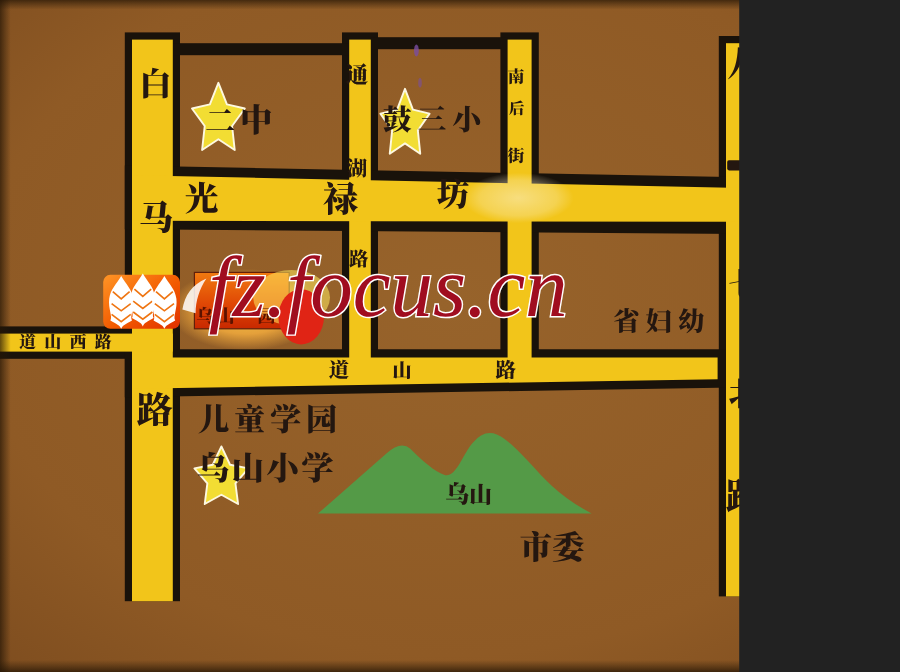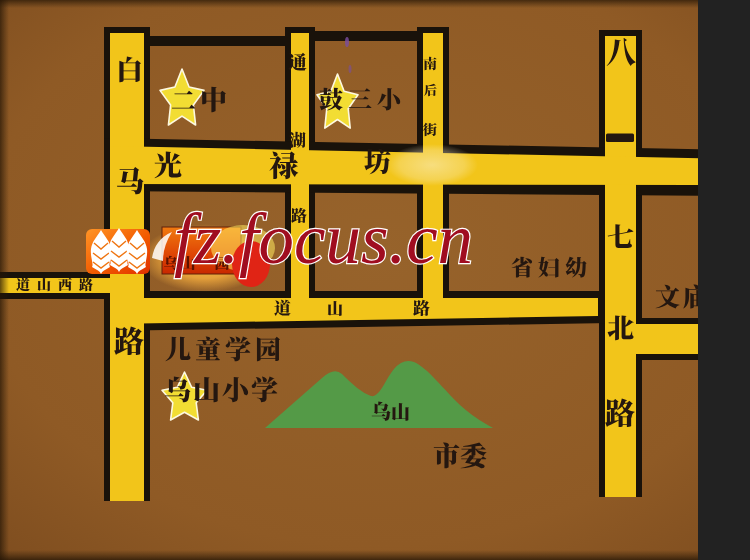--- a/index.html
+++ b/index.html
@@ -1,14 +1,14 @@
 <!DOCTYPE html>
 <html><head><meta charset="utf-8"><style>
 html,body{margin:0;padding:0;background:#222;}
-#map{position:relative;width:698px;height:560px;overflow:hidden;}
+#map{position:relative;width:616px;height:560px;overflow:hidden;}
 #map svg{filter:blur(0.45px);}
 </style></head><body>
 <div id="map">
 <svg width="750" height="560" viewBox="0 0 750 560">
 <defs>
 <path id="g0" d="M722 611V341H280V611ZM404 861C399 798 387 704 374 639H291L125 703V-90H150C216 -90 280 -53 280 -35V9H722V-84H747C806 -84 877 -45 878 -33V582C903 587 916 598 924 607L783 720L710 639H409C471 686 531 749 574 791C597 791 608 799 612 812ZM280 37V313H722V37Z"></path>
 <path id="g1" d="M614 297 539 201H36L44 173H722C736 173 748 178 751 189C699 233 614 297 614 297ZM438 690 254 725C250 659 224 487 203 395C191 387 181 378 173 370L307 299L355 362H790C781 186 767 75 740 54C731 47 723 45 706 45C682 45 599 49 542 53V43C597 32 640 15 662 -8C684 -28 689 -57 689 -97C771 -98 814 -88 852 -59C909 -16 929 98 941 336C963 339 975 346 983 355L857 463L780 390H754C768 496 783 655 789 744C810 748 823 757 829 765L684 871L626 797H126L135 769H636C630 666 618 512 601 390H354C369 469 389 595 399 665C425 666 435 678 438 690Z"></path>
 <path id="g2" d="M66 779V470H88C151 470 189 496 189 504V511H196V88L165 82V395C179 397 184 404 185 412L62 423V63L8 54L66 -90C78 -87 89 -76 94 -63C258 14 374 77 453 124V-95H478C547 -95 588 -74 588 -65V-18H729V-91H755C829 -91 872 -69 872 -63V222C895 226 904 232 911 241L852 286L895 268C904 336 930 378 987 400L989 411C904 426 829 448 765 478C816 533 857 595 887 662C911 665 921 668 928 679L811 782L740 713H661C673 734 684 756 694 779C718 778 730 787 735 800L560 856C533 706 470 564 399 474L409 466C469 497 522 536 569 586C586 547 605 510 627 476C582 420 528 370 466 328C468 328 468 330 469 332C436 372 373 434 373 434L319 346V484C359 485 417 506 418 513V733C437 737 449 745 454 752L339 839L283 779H202L66 830ZM588 10V231H729V10ZM743 685C725 632 701 582 670 534C640 557 613 583 592 611C611 634 628 658 645 685ZM684 404C712 373 744 346 782 323L725 259H599L496 297C567 326 630 362 684 404ZM453 259V142L319 114V316H442L449 317C421 299 391 282 360 267L366 255C396 263 425 271 453 281ZM293 751V539H189V751Z"></path>
 <path id="g3" d="M65 832 57 827C99 768 143 685 158 609C287 515 398 766 65 832ZM758 302H684V414H758ZM490 112V274H560V92H583C646 92 683 113 684 119V274H758V203C758 193 756 187 744 187C731 187 701 189 701 189V177C729 171 737 157 743 142C750 125 751 98 752 61C875 71 891 113 891 192V529C912 533 925 543 931 550L807 645L748 579H684C721 594 743 630 713 662C769 680 829 703 869 725C891 726 900 729 909 738L788 852L716 782H334L343 754H711C698 734 682 711 666 690C622 707 551 719 443 719L439 707C520 678 565 633 588 596C596 588 604 583 613 579H496L357 634V86C325 100 298 117 274 139V442C303 447 318 455 326 465L192 572L129 488H21L27 460H144V121C104 97 57 68 21 49L113 -93C121 -88 127 -80 124 -70C154 -8 198 68 217 106C228 126 239 129 253 106C329 -20 415 -77 627 -77C706 -77 826 -77 885 -77C891 -19 922 31 976 45V56C868 49 779 48 672 48C556 47 471 54 405 70C451 78 490 100 490 112ZM758 442H684V551H758ZM560 302H490V414H560ZM560 442H490V551H560Z"></path>
 <path id="g4" d="M87 847 79 842C107 798 139 734 147 675C262 589 378 806 87 847ZM22 630 14 625C43 585 69 523 72 467C181 380 300 590 22 630ZM277 373V-53H295C348 -53 401 -25 401 -13V96H475V38H497C540 38 586 53 592 58C570 6 538 -43 490 -86L500 -94C694 -2 741 131 751 280H814V69C814 57 810 50 796 50C778 50 704 55 704 55V41C744 33 761 20 773 1C785 -17 789 -48 791 -89C923 -77 940 -31 940 56V730C958 733 970 741 976 748L860 838L804 775H772L637 823V607C601 649 551 700 551 700L502 616V807C529 811 537 821 539 835L380 849V600H281L302 688L287 692C126 279 126 279 105 241C94 220 90 220 75 220C64 220 31 220 31 220V202C52 200 69 195 83 185C107 169 110 66 90 -40C99 -81 127 -93 152 -93C205 -93 243 -57 245 -3C248 91 202 124 200 182C199 209 205 246 211 281C219 323 248 456 275 572H380V383L277 424ZM401 124V345H475V124ZM814 747V544H754V747ZM814 516V308H753L754 380V516ZM502 572H626L637 573V379C637 261 631 157 595 65V322C611 324 624 332 632 339L543 428L502 382Z"></path>

